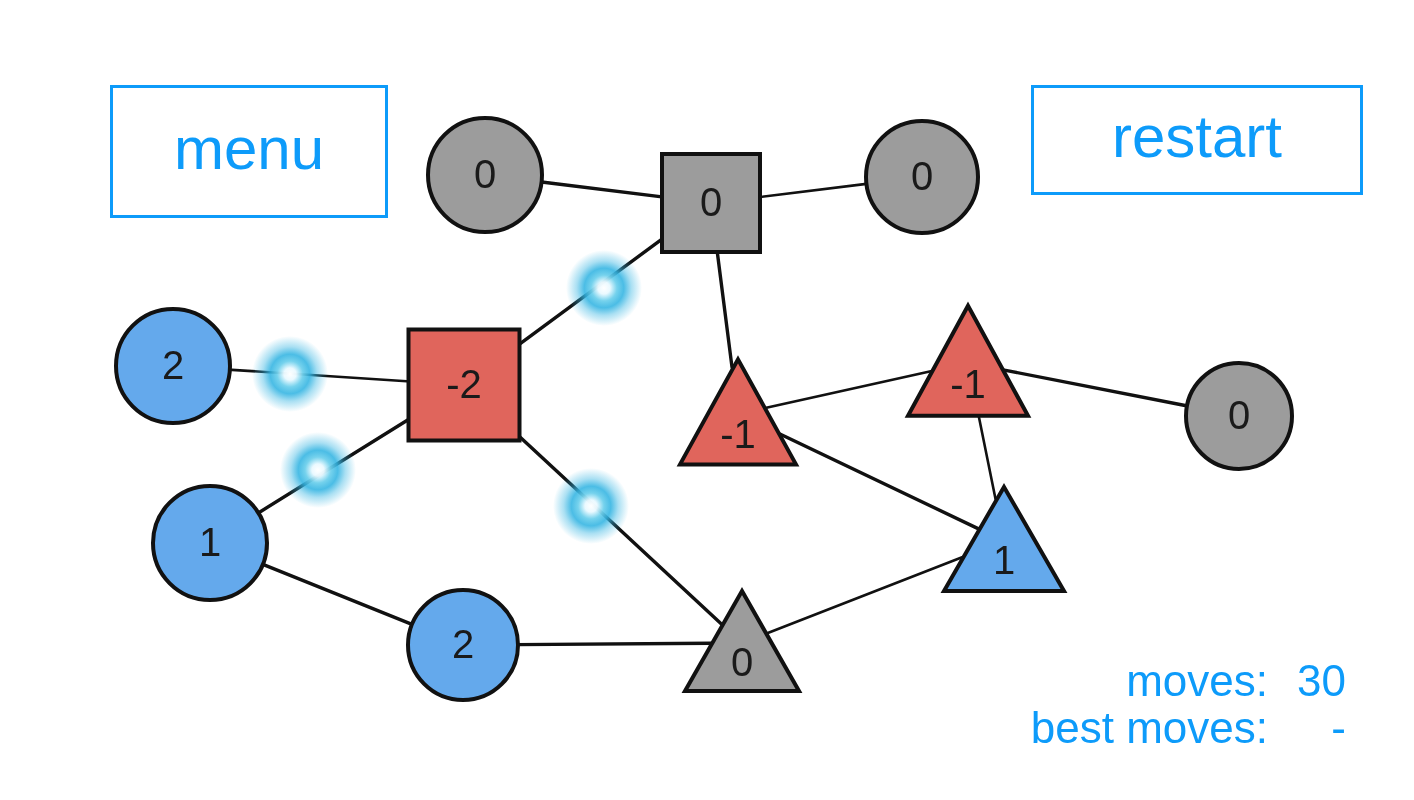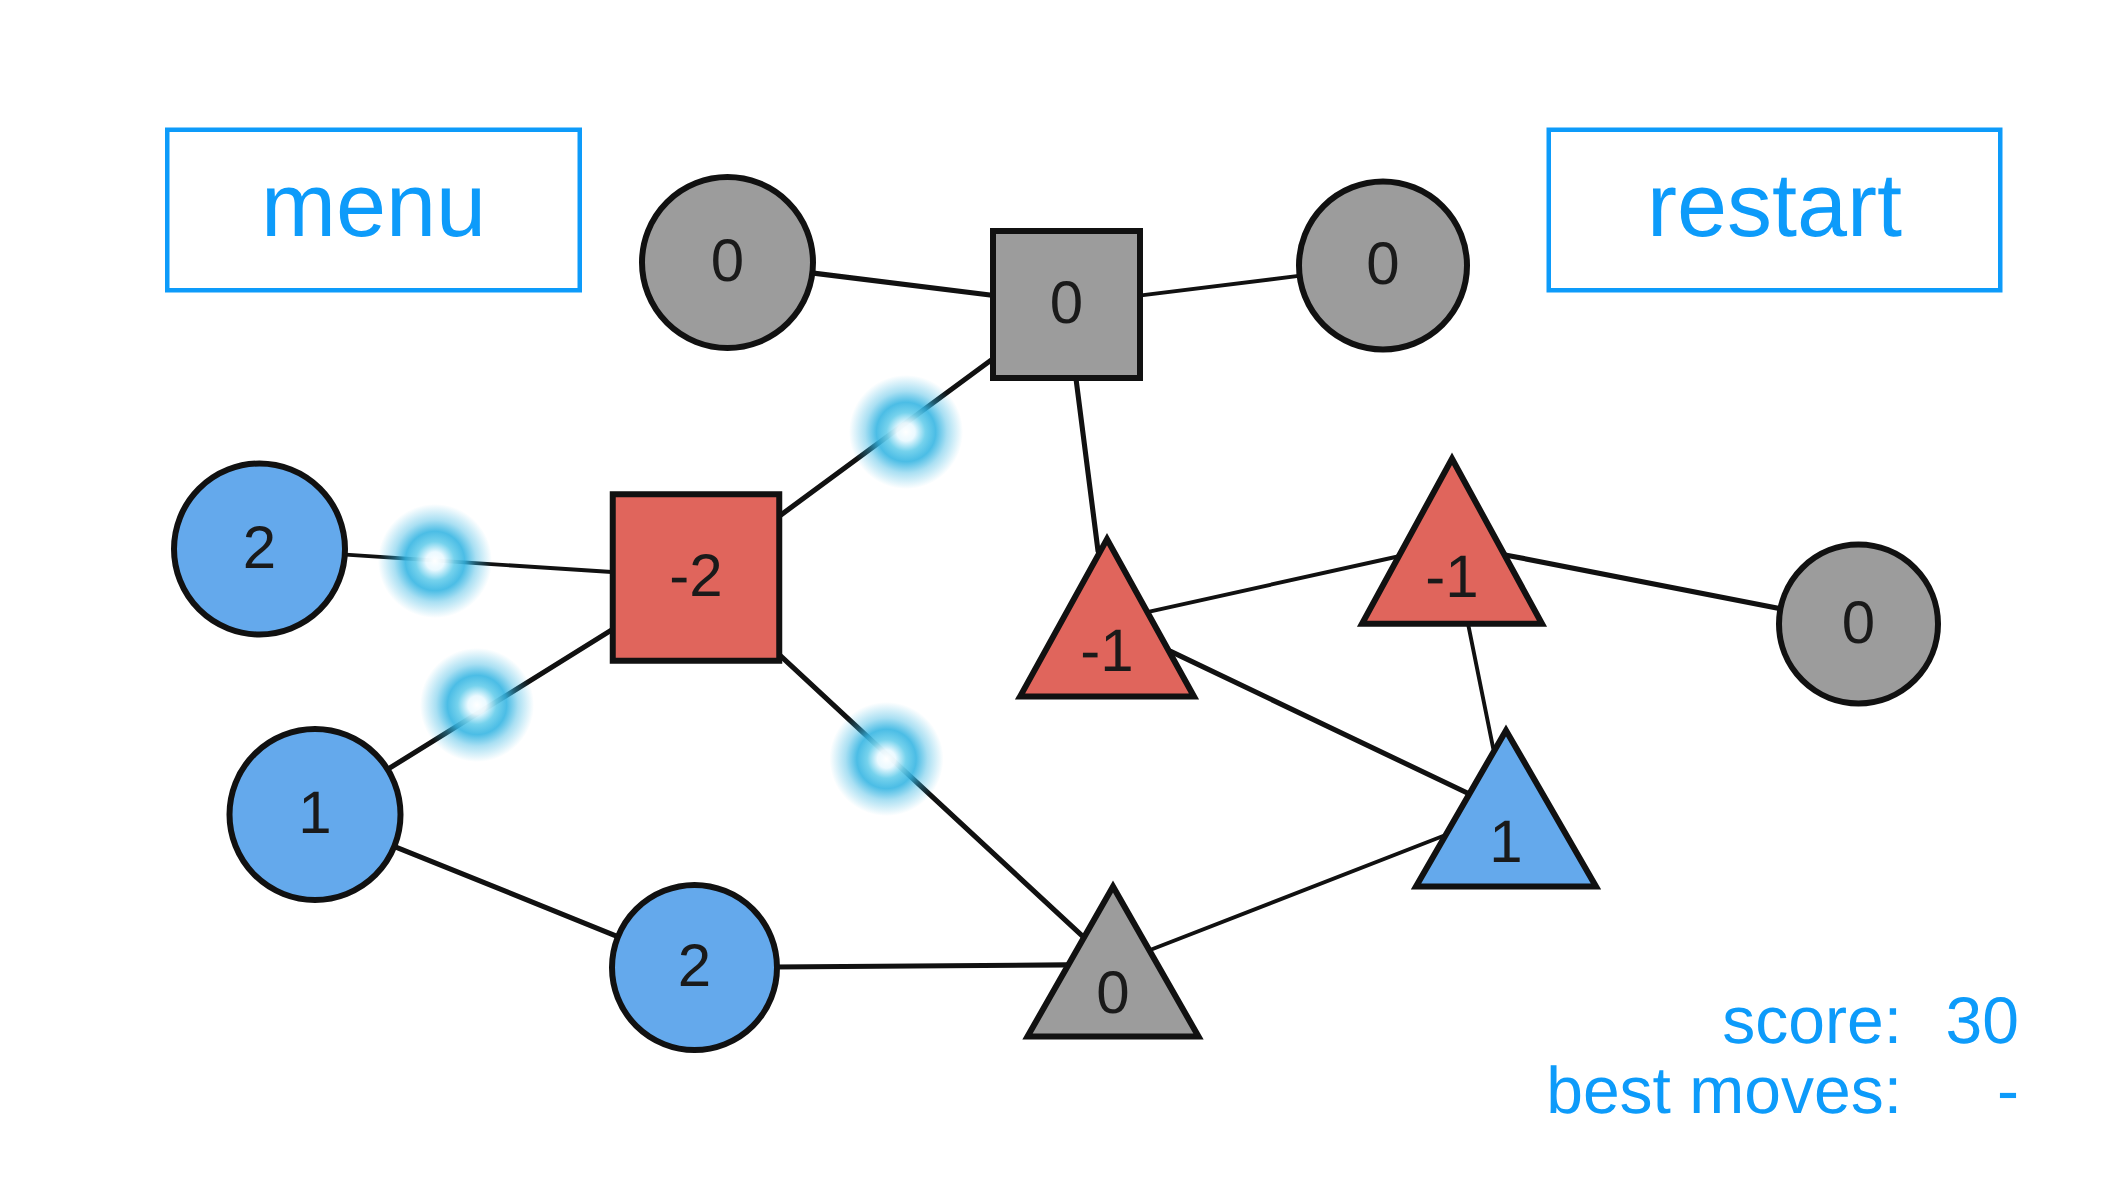--- a/index.html
+++ b/index.html
@@ -65,22 +65,22 @@
     font-size: 60px;
     line-height: 1;
     display: flex;
     align-items: center;
     justify-content: center;
     padding-bottom: 6px;
     cursor: pointer;
     user-select: none;
     white-space: nowrap;
   }
-  #menu-button   { left: 110px;  top: 85px;  width: 278px; height: 110px; }
-  #restart-button{ left: 1031px; top: 85px;  width: 304px; height: 110px; }
+  #menu-button   { left: 110px;  top: 85px;  width: 278px; height: 133px; }
+  #restart-button{ left: 1031px; top: 85px;  width: 332px; height: 110px; }
 
   
   #score-panel {
     position: absolute;
     right: 68px;
     bottom: 48px;
     color: #0d9bfa;
     font-family: "Liberation Sans", sans-serif;
     font-size: 44px;
     line-height: 1.08;
@@ -186,21 +186,21 @@
         </g>
       </g>
   </svg>
 
   <div id="menu-button" class="chrome-btn">menu</div>
 
   <div id="restart-button" class="chrome-btn">restart</div>
 
   <div id="score-panel">
     <div class="score-row">
-      <span class="score-key">score:</span>
+      <span class="score-key">moves:</span>
       <span class="score-value">30</span>
     </div>
     <div class="score-row">
       <span class="score-key">best moves:</span>
       <span class="score-value">-</span>
     </div>
   </div>
 
 </div>
 

